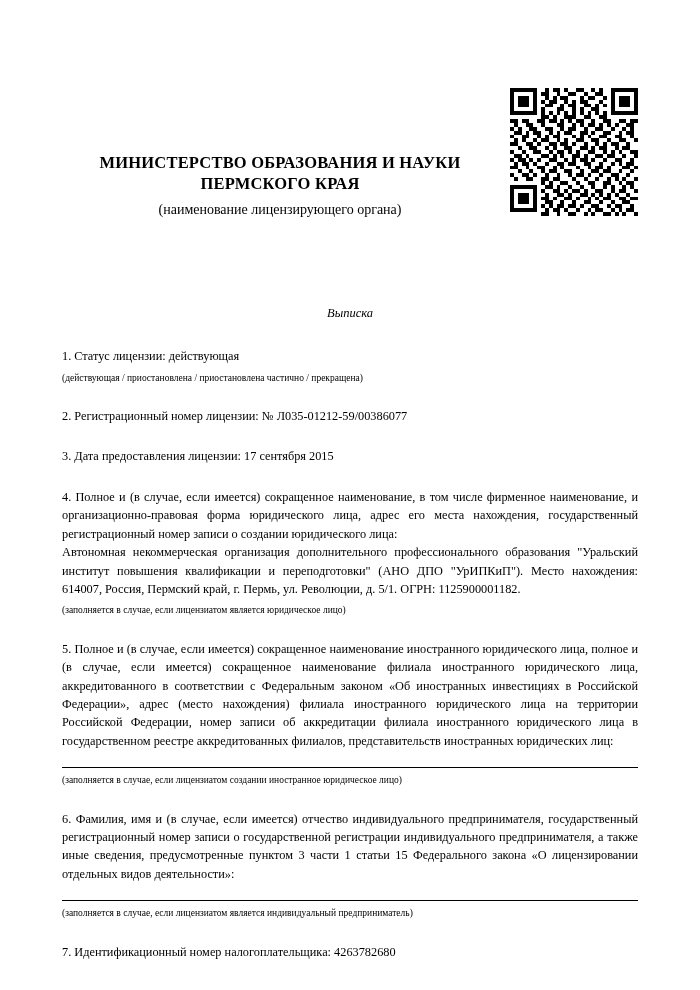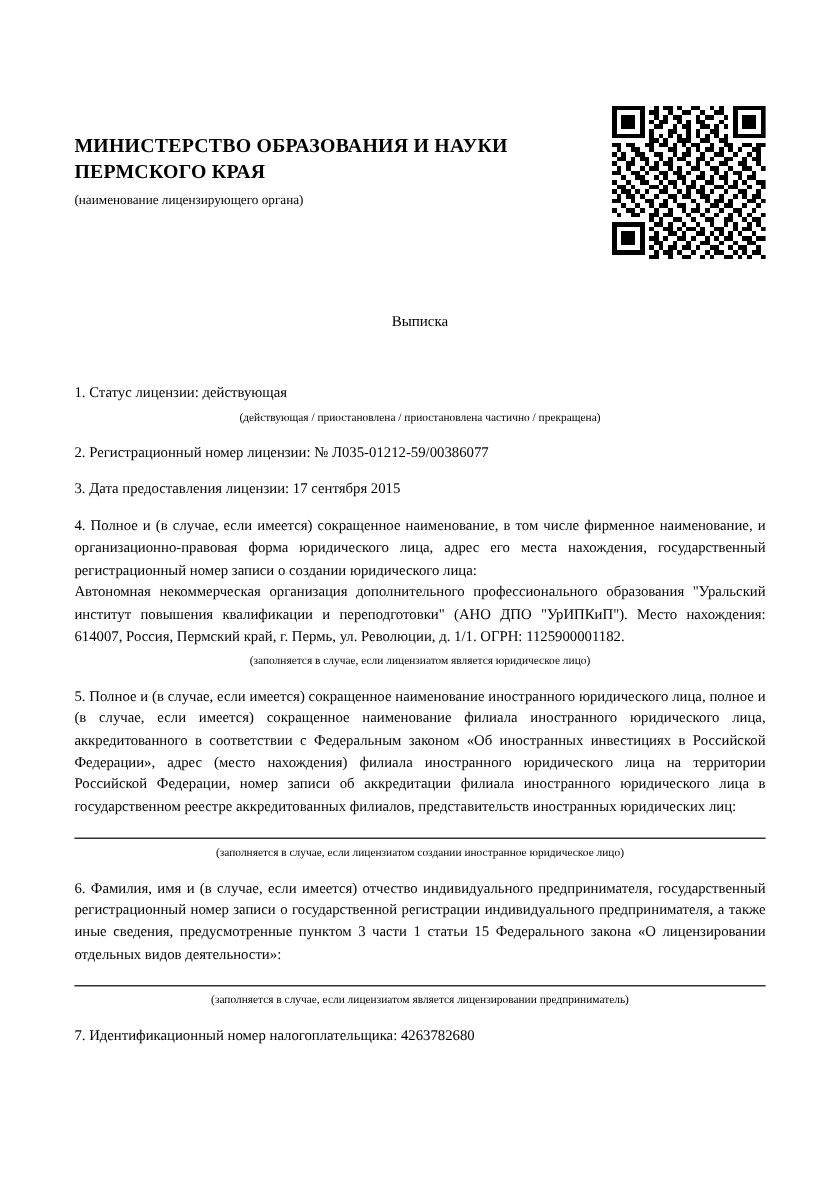--- a/index.html
+++ b/index.html
@@ -22,50 +22,52 @@
     padding: 60px 62px 30px 62px;
   }
   .qr {
     position: absolute;
     top: 88px;
     right: 62px;
     width: 128px;
     height: 128px;
   }
   .header-block {
-    margin-top: 51px;
+    margin-top: 92px;
+    text-align: center;
     padding-right: 140px;
   }
   .org-title {
     font-size: 16.5px;
     font-weight: bold;
     line-height: 1.3;
     letter-spacing: 0.2px;
   }
   .org-caption {
-    font-size: 11px;
+    font-size: 14px;
     margin-top: 7px;
   }
   .doc-title {
     text-align: center;
     margin-top: 86px;
     font-size: 12.5px;
     line-height: 1.55;
+    font-style: italic;
   }
   .section {
-    margin-top: 12px;
+    margin-top: 22px;
     font-size: 12.3px;
     line-height: 1.5;
     text-align: justify;
   }
   .section.first {
-    margin-top: 40px;
+    margin-top: 24px;
   }
   .caption {
-    text-align: center;
+    text-align: left;
     font-size: 9.5px;
     margin-top: 5px;
   }
   .body-text {
     font-size: 12.3px;
     line-height: 1.5;
     text-align: justify;
   }
   .fill-line {
     border-bottom: 1.2px solid #000;
@@ -450,33 +452,33 @@
   <div class="section">
     <div class="body-text">2. Регистрационный номер лицензии: № Л035-01212-59/00386077</div>
   </div>
 
   <div class="section">
     <div class="body-text">3. Дата предоставления лицензии: 17 сентября 2015</div>
   </div>
 
   <div class="section">
     <div class="body-text">4. Полное и (в случае, если имеется) сокращенное наименование, в том числе фирменное наименование, и организационно-правовая форма юридического лица, адрес его места нахождения, государственный регистрационный номер записи о создании юридического лица:</div>
-    <div class="body-text">Автономная некоммерческая организация дополнительного профессионального образования "Уральский институт повышения квалификации и переподготовки" (АНО ДПО "УрИПКиП"). Место нахождения: 614007, Россия, Пермский край, г. Пермь, ул. Революции, д. 1/1. ОГРН: 1125900001182.</div>
+    <div class="body-text">Автономная некоммерческая организация дополнительного профессионального образования "Уральский институт повышения квалификации и переподготовки" (АНО ДПО "УрИПКиП"). Место нахождения: 614007, Россия, Пермский край, г. Пермь, ул. Революции, д. 5/1. ОГРН: 1125900001182.</div>
     <div class="caption">(заполняется в случае, если лицензиатом является юридическое лицо)</div>
   </div>
 
   <div class="section">
     <div class="body-text">5. Полное и (в случае, если имеется) сокращенное наименование иностранного юридического лица, полное и (в случае, если имеется) сокращенное наименование филиала иностранного юридического лица, аккредитованного в соответствии с Федеральным законом «Об иностранных инвестициях в Российской Федерации», адрес (место нахождения) филиала иностранного юридического лица на территории Российской Федерации, номер записи об аккредитации филиала иностранного юридического лица в государственном реестре аккредитованных филиалов, представительств иностранных юридических лиц:</div>
     <div class="fill-line"></div>
     <div class="caption">(заполняется в случае, если лицензиатом создании иностранное юридическое лицо)</div>
   </div>
 
   <div class="section">
     <div class="body-text">6. Фамилия, имя и (в случае, если имеется) отчество индивидуального предпринимателя, государственный регистрационный номер записи о государственной регистрации индивидуального предпринимателя, а также иные сведения, предусмотренные пунктом 3 части 1 статьи 15 Федерального закона «О лицензировании отдельных видов деятельности»:</div>
     <div class="fill-line"></div>
-    <div class="caption">(заполняется в случае, если лицензиатом является лицензировании предприниматель)</div>
+    <div class="caption">(заполняется в случае, если лицензиатом является индивидуальный предприниматель)</div>
   </div>
 
   <div class="section">
     <div class="body-text">7. Идентификационный номер налогоплательщика: 4263782680</div>
   </div>
 
 </div>
 
 </body></html>

